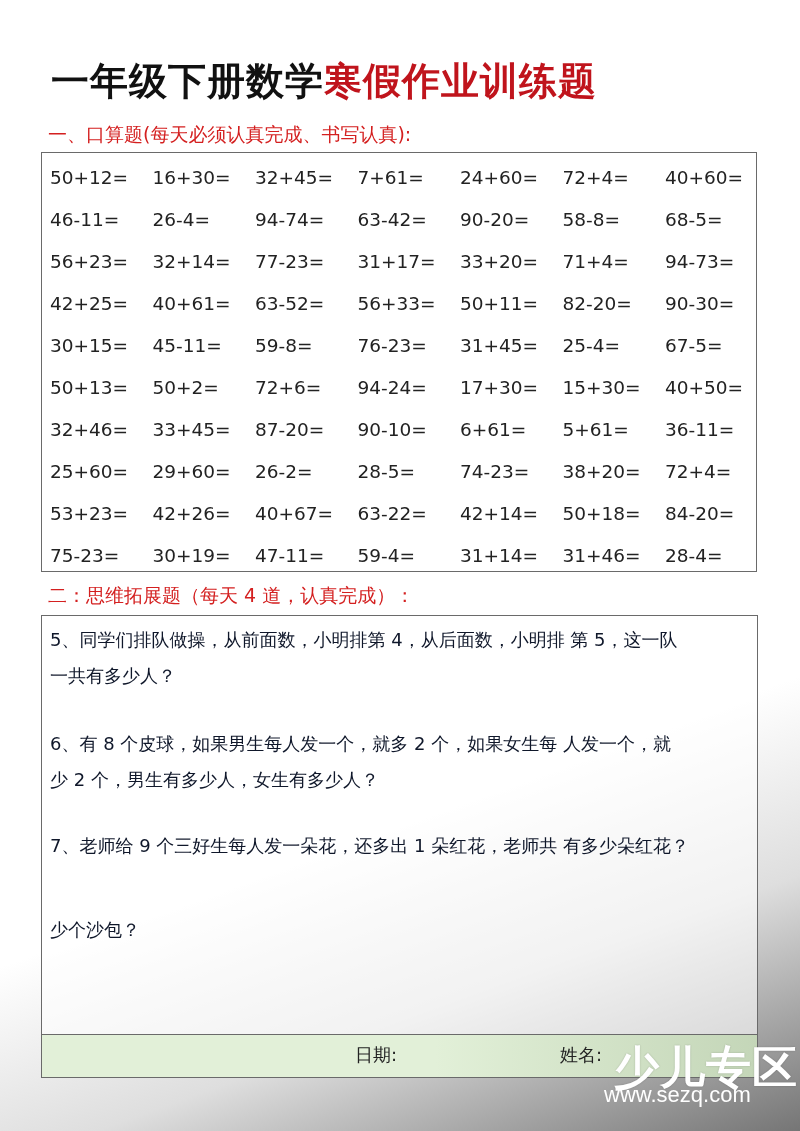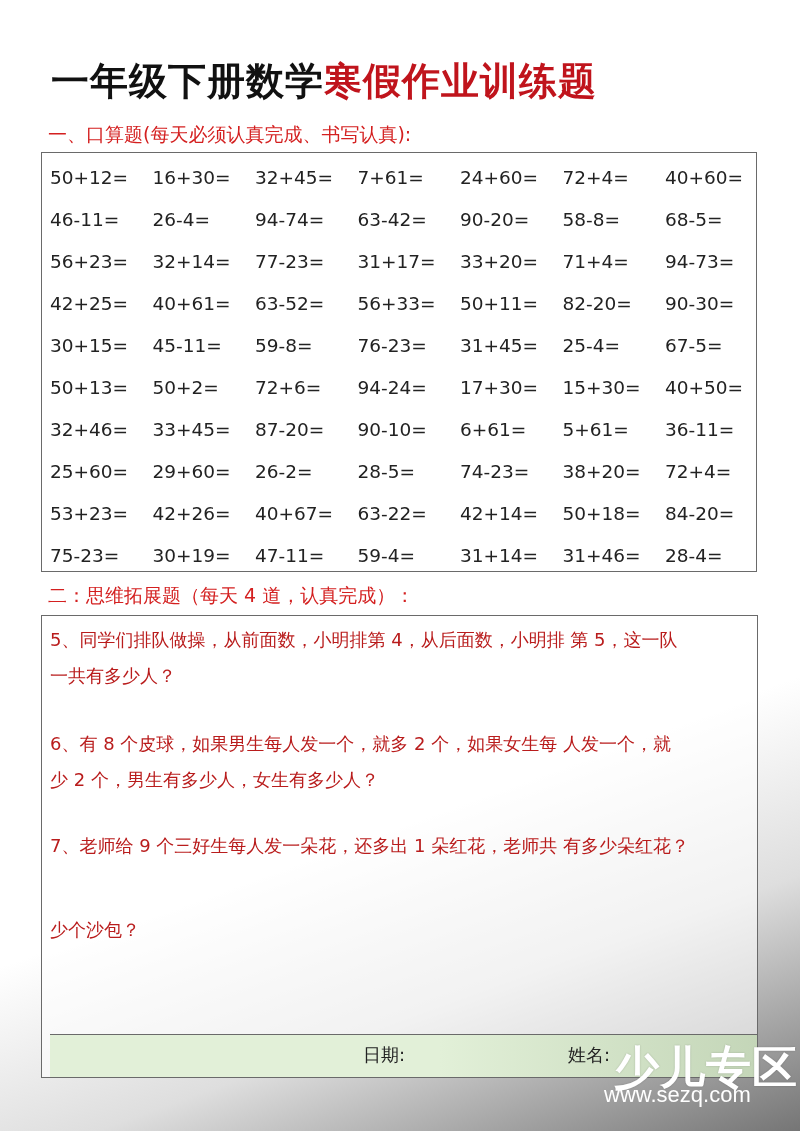--- a/index.html
+++ b/index.html
@@ -31,24 +31,24 @@
     position: absolute; left: 8px; top: 4px;
     display: grid; grid-template-columns: repeat(7, 102.5px);
     grid-auto-rows: 42px;
   }
   .cell { font-size: 18.5px; color: #222; line-height: 42px; white-space: nowrap; }
   .box2 {
     position: absolute; left: 41px; top: 615px; width: 717px; height: 463px;
     border: 1px solid #6a6a6a; box-sizing: border-box; background: rgba(255,255,255,0.6);
   }
   .q {
-    position: absolute; left: 8px; right: 6px; font-size: 18px; line-height: 36px; color: #b91c1c;
+    position: absolute; left: 8px; right: 6px; font-size: 18px; line-height: 36px; color: #0f172a;
   }
   .footer-band {
-    position: absolute; left: 8px; right: 0; bottom: 0; height: 42px;
+    position: absolute; left: 0; right: 0; bottom: 0; height: 42px;
     border-top: 1px solid #6a6a6a;
     background: linear-gradient(90deg, #e2f0d8 0%, #e2f0d8 55%, #c4d6b8 100%);
   }
   .fl { position: absolute; top: 8px; font-size: 18px; color: #222; }
   .wm-logo {
     position: absolute; left: 614px; top: 1038px; font-size: 45px; font-weight: bold;
     color: #ffffff; letter-spacing: 1px; text-shadow: 0 0 2px rgba(0,0,0,0.2);
   }
   .wm-url {
     position: absolute; left: 604px; top: 1082px; font-size: 22px; font-weight: normal; color: #ffffff;

